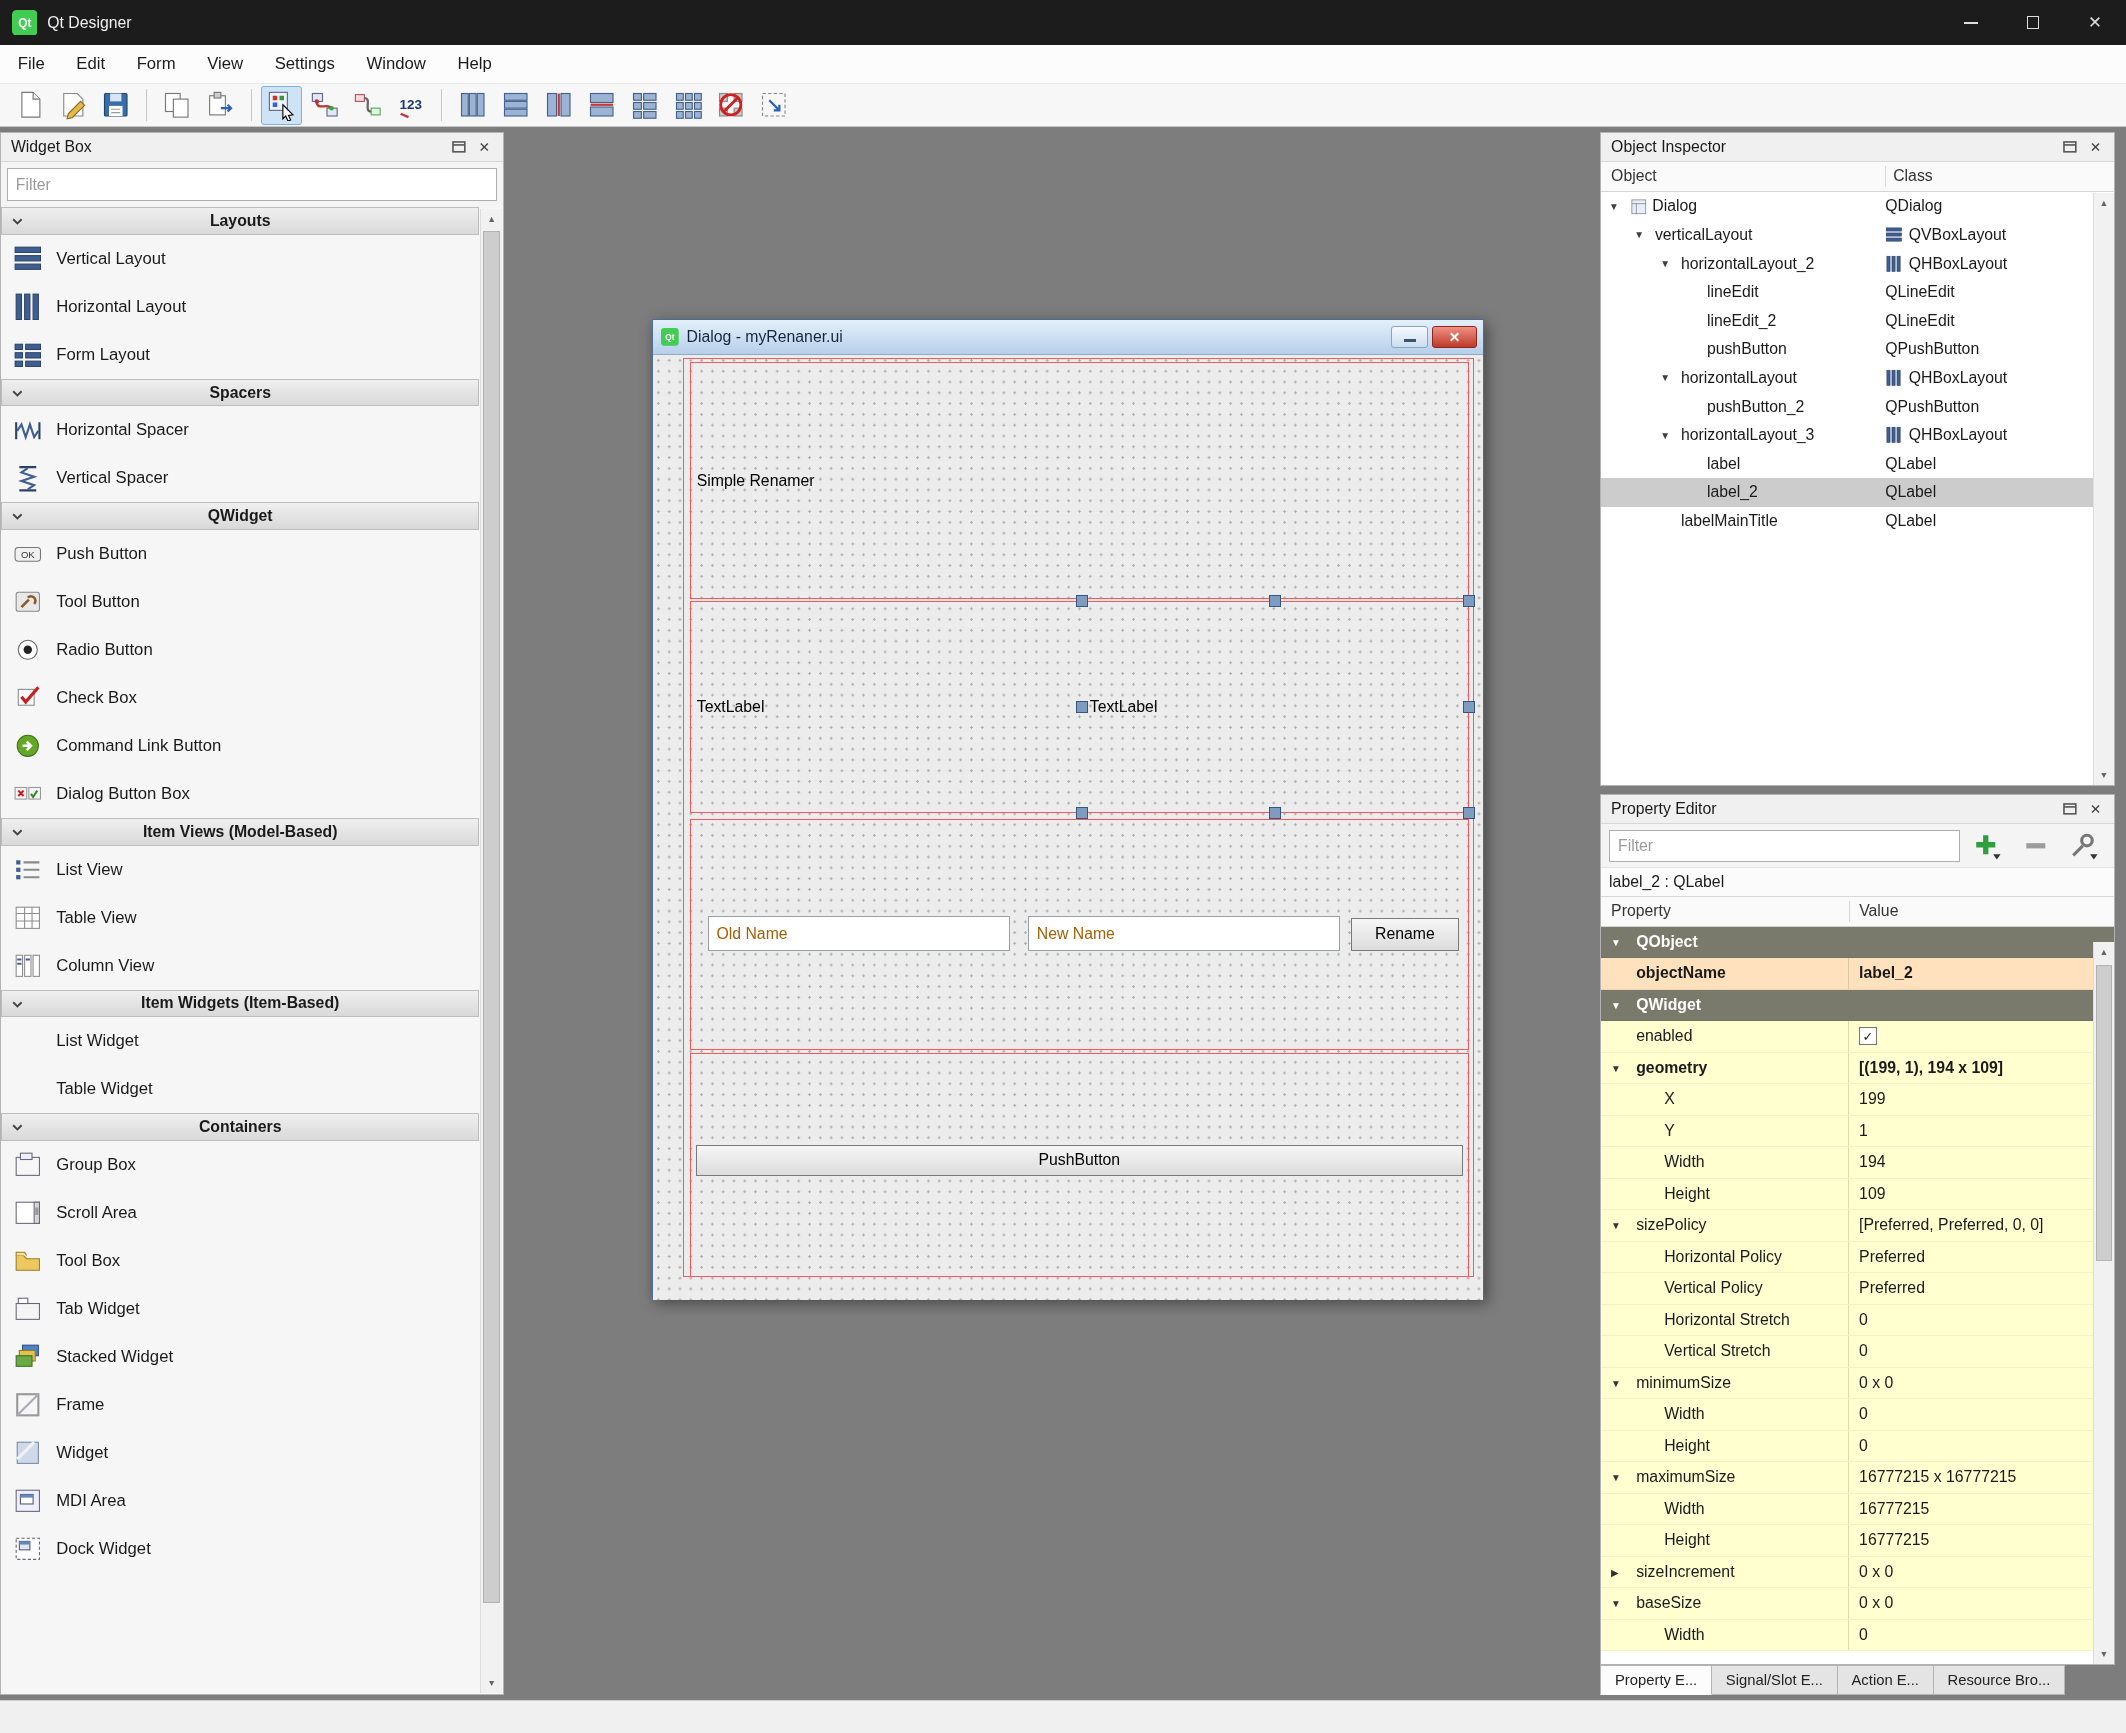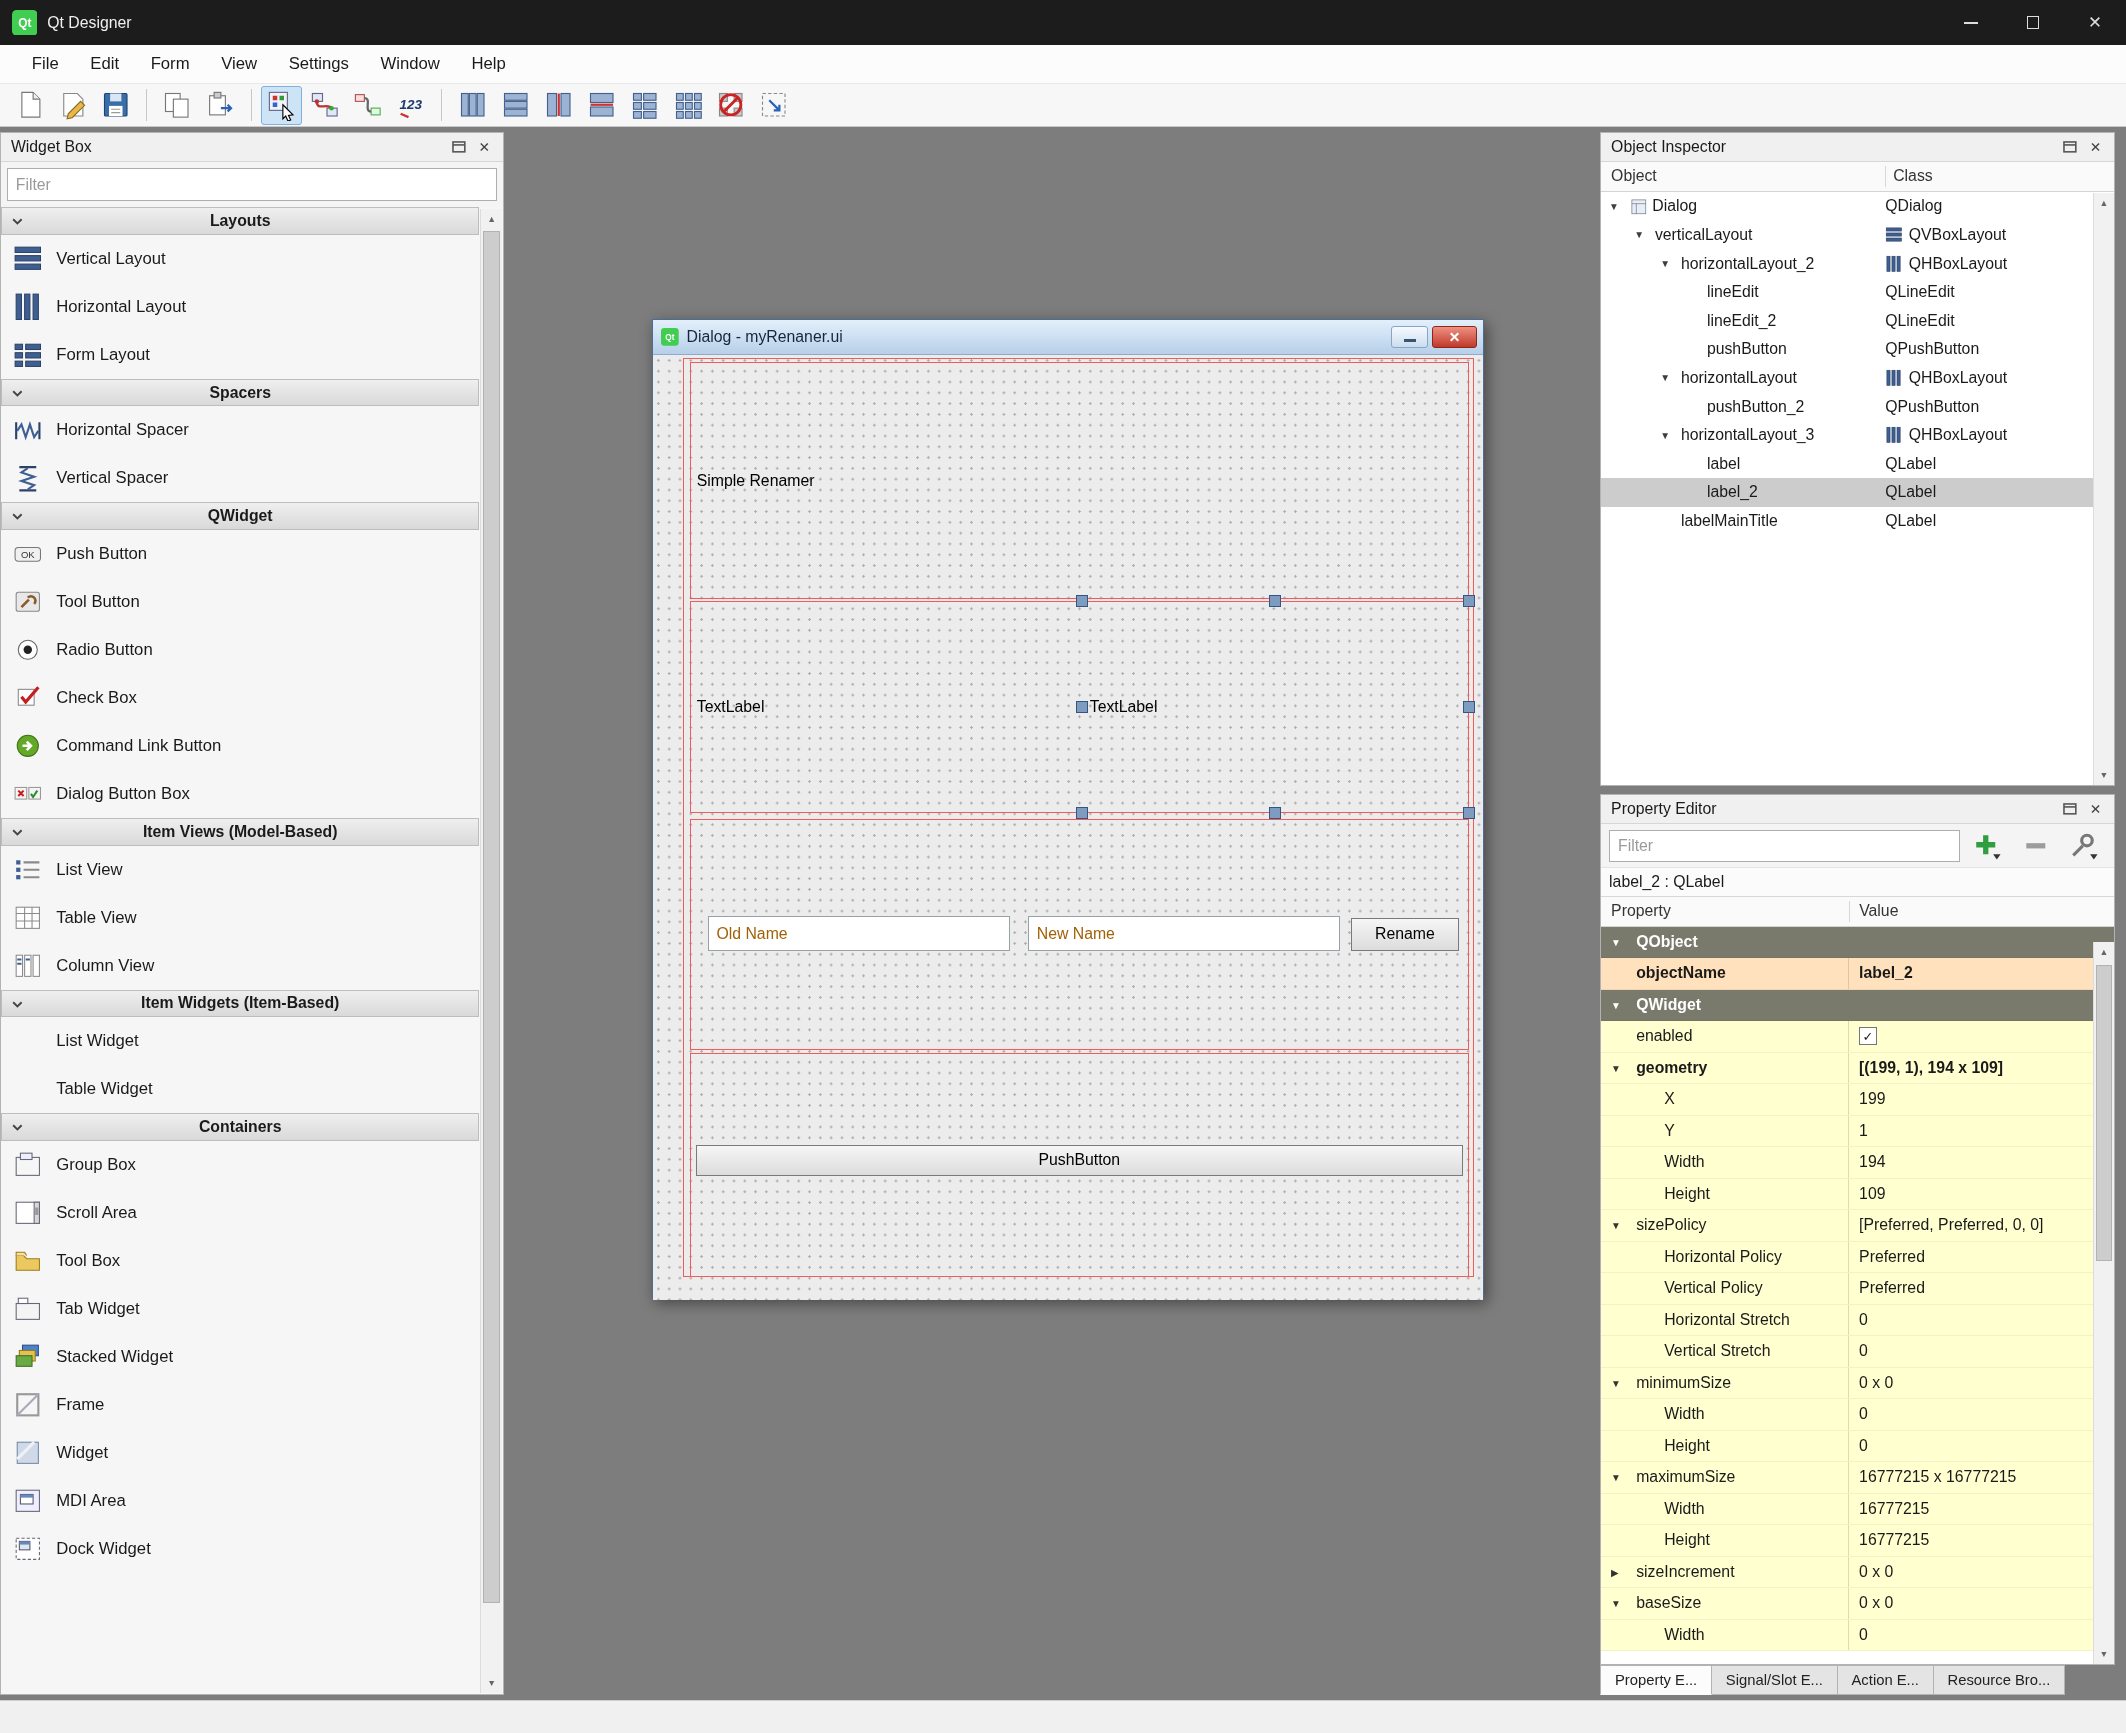--- a/index.html
+++ b/index.html
@@ -10,25 +10,25 @@
   
   .titlebar { height:45px; background:#1c1c1c; color:#eee; display:flex; align-items:center; flex:0 0 auto; }
   .app-icon { margin:0 9.9px 0 11.8px; display:flex; }
   .title-text { font-size:15.8px; color:#f0f0f0; }
   .win-controls { margin-left:auto; display:flex; height:100%; }
   .win-btn { width:62px; height:100%; display:flex; align-items:center; justify-content:center; }
   .glyph-min { width:13.8px; height:2px; background:#ddd; display:block; }
   .glyph-max { width:12.8px; height:12.8px; border:1.5px solid #ddd; display:block; }
   .glyph-close { font-size:16.7px; color:#ddd; }
 
-  .menubar { height:39px; background:#fcfcfc; display:flex; align-items:flex-start; padding-left:16px; border-bottom:1px solid #e8e8e8; flex:0 0 auto; }
+  .menubar { height:39px; background:#fcfcfc; display:flex; align-items:flex-start; padding-left:2px; border-bottom:1px solid #e8e8e8; flex:0 0 auto; }
   .menu-item { padding:0 15.8px; height:100%; display:flex; align-items:center; font-size:16.7px; }
 
   .toolbar { height:43px; background:#f7f7f7; display:flex; align-items:center; padding-left:7.9px; border-bottom:1px solid #c9c9c9; flex:0 0 auto; }
-  .tb-btn { width:41px; height:39px; display:flex; align-items:center; justify-content:center; border:1px solid transparent; border-radius:3px; margin:0 1px;font-style:italic; }
+  .tb-btn { width:41px; height:39px; display:flex; align-items:center; justify-content:center; border:1px solid transparent; border-radius:3px; margin:0 1px; }
   .tb-btn.active { background:#cde4f7; border-color:#7fb0e0; }
   .tb-sep { width:1px; height:31.5px; background:#c7c7c7; margin:0 8.9px; }
 
   
   .main { flex:1; display:flex; background:#7d7d7d; position:relative; }
   .panel { background:#f4f4f4; border:1px solid #b3b3b3; position:relative; }
   .panel-header { height:29.6px; background:#f0f0f0; border-bottom:1px solid #d6d6d6; display:flex; align-items:center; padding:0 5.9px 0 9.9px; }
   .panel-title { font-size:15.8px; flex:1; }
   .panel-btn { width:25.6px; height:23.6px; display:flex; align-items:center; justify-content:center; color:#444; font-size:13.8px; }
 

